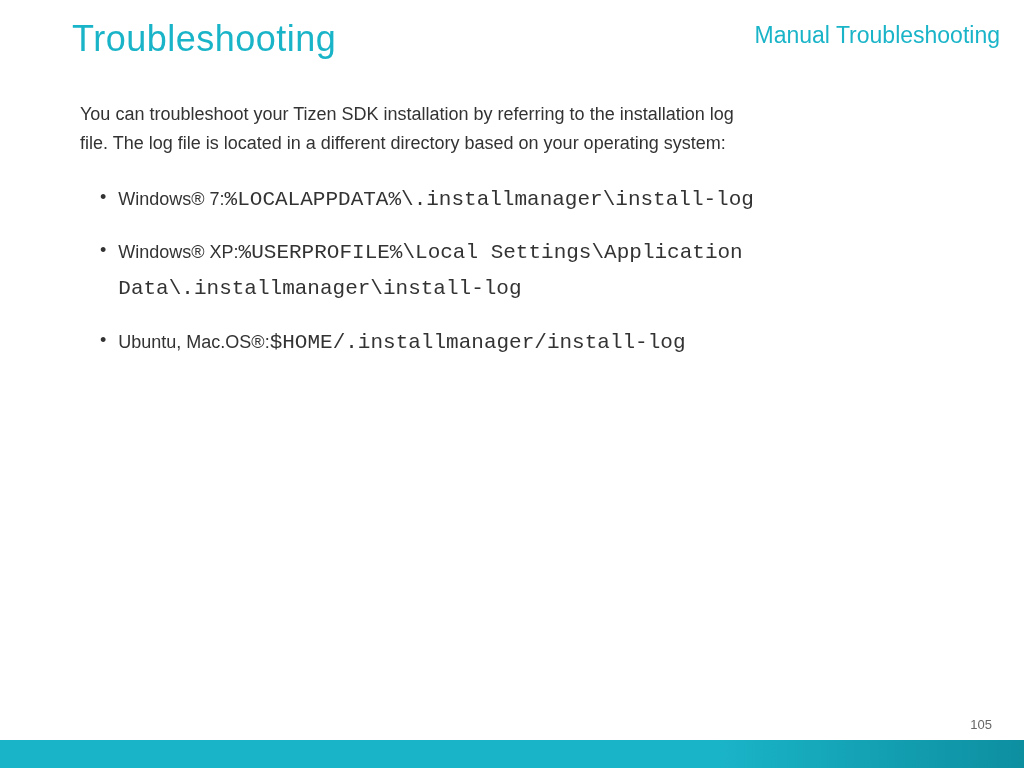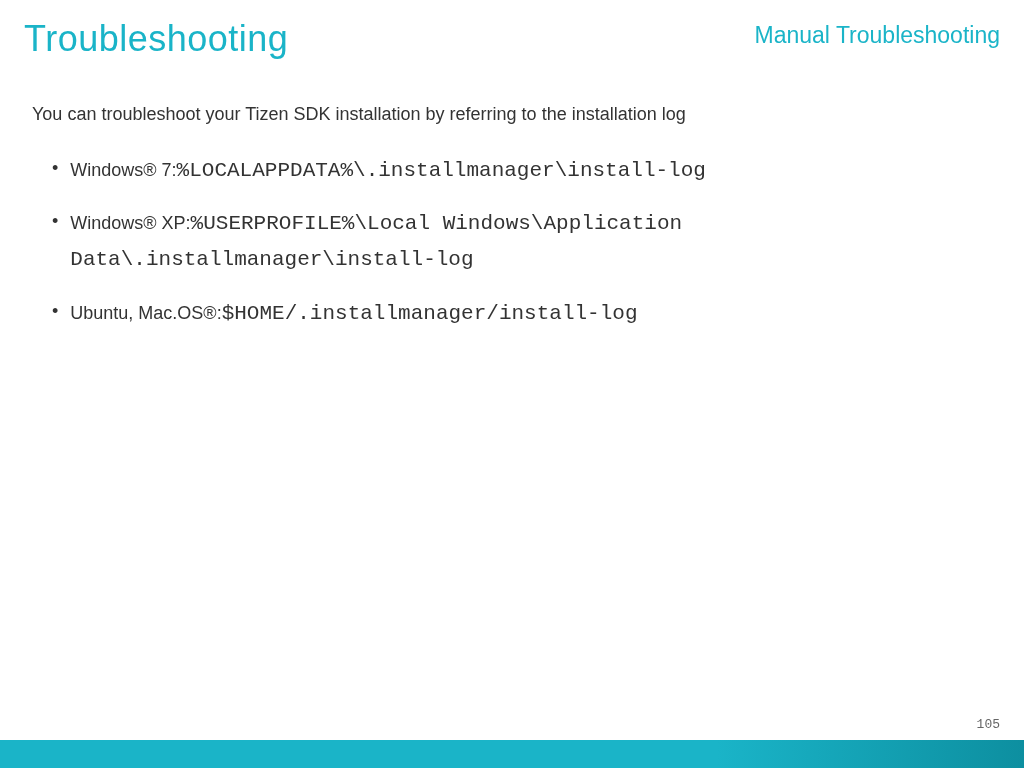--- a/index.html
+++ b/index.html
@@ -15,20 +15,21 @@
       font-family: 'Segoe UI', Arial, sans-serif;
       position: relative;
       overflow: hidden;
     }
 
     .page-container {
       width: 1024px;
       height: 768px;
       position: relative;
       background: #ffffff;
+      padding-left: 48px;
     }
 
     
     .header {
       display: flex;
       justify-content: space-between;
       align-items: flex-start;
       padding: 18px 24px 12px 24px;
       border-bottom: none;
     }
@@ -121,58 +122,59 @@
       background: linear-gradient(to right, #1ab4c8 70%, #0d8fa0 100%);
       display: flex;
       align-items: center;
       justify-content: flex-end;
       padding-right: 24px;
     }
 
     .page-number {
       color: #ffffff;
       font-size: 13px;
-      font-family: Liberation Mono, monospace;
+      font-family: Liberation Sans, sans-serif;
       position: absolute;
-      right: 24px;
+      right: 32px;
       bottom: 36px;
       color: #666666;
     }
   </style>
 </head>
 <body>
 
 <div class="page-container">
 
   <div class="header">
     <span class="page-title">Troubleshooting</span>
     <span class="section-title">Manual Troubleshooting</span>
   </div>
 
   <div class="content">
     <p class="intro-text">
       <span>You can troubleshoot your Tizen SDK installation by referring to the installation log</span><br>
+      <span>file. The log file is located in a different directory based on your operating system:</span>
     </p>
 
     <ul class="bullet-list">
 
       <li>
         <span class="bullet-item-content">
           <span class="bullet-item-inline">
             <span class="bullet-label">Windows® 7: </span>
             <span class="bullet-code">%LOCALAPPDATA%\.installmanager\install-log</span>
           </span>
         </span>
       </li>
 
       <li>
         <span class="bullet-item-content">
           <span class="bullet-item-inline">
             <span class="bullet-label">Windows® XP: </span>
-            <span class="bullet-code">%USERPROFILE%\Local Windows\Application</span>
+            <span class="bullet-code">%USERPROFILE%\Local Settings\Application</span>
           </span>
           <span style="padding-left: 0px;">
             <span class="bullet-code">Data\.installmanager\install-log</span>
           </span>
         </span>
       </li>
 
       <li>
         <span class="bullet-item-content">
           <span class="bullet-item-inline">

